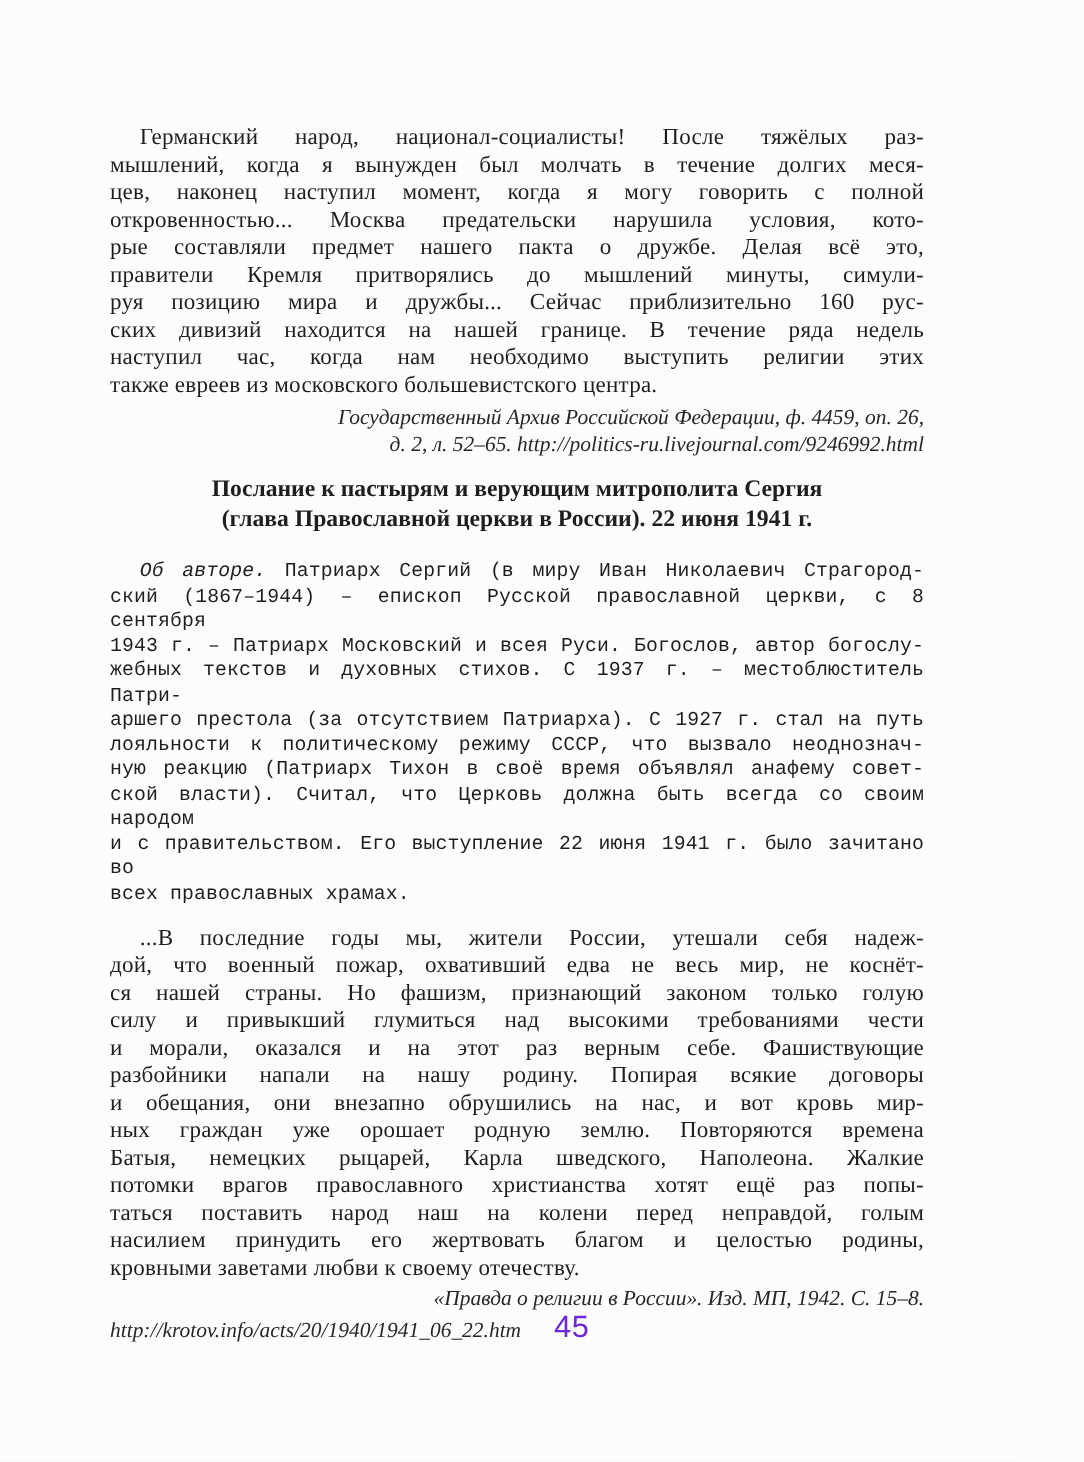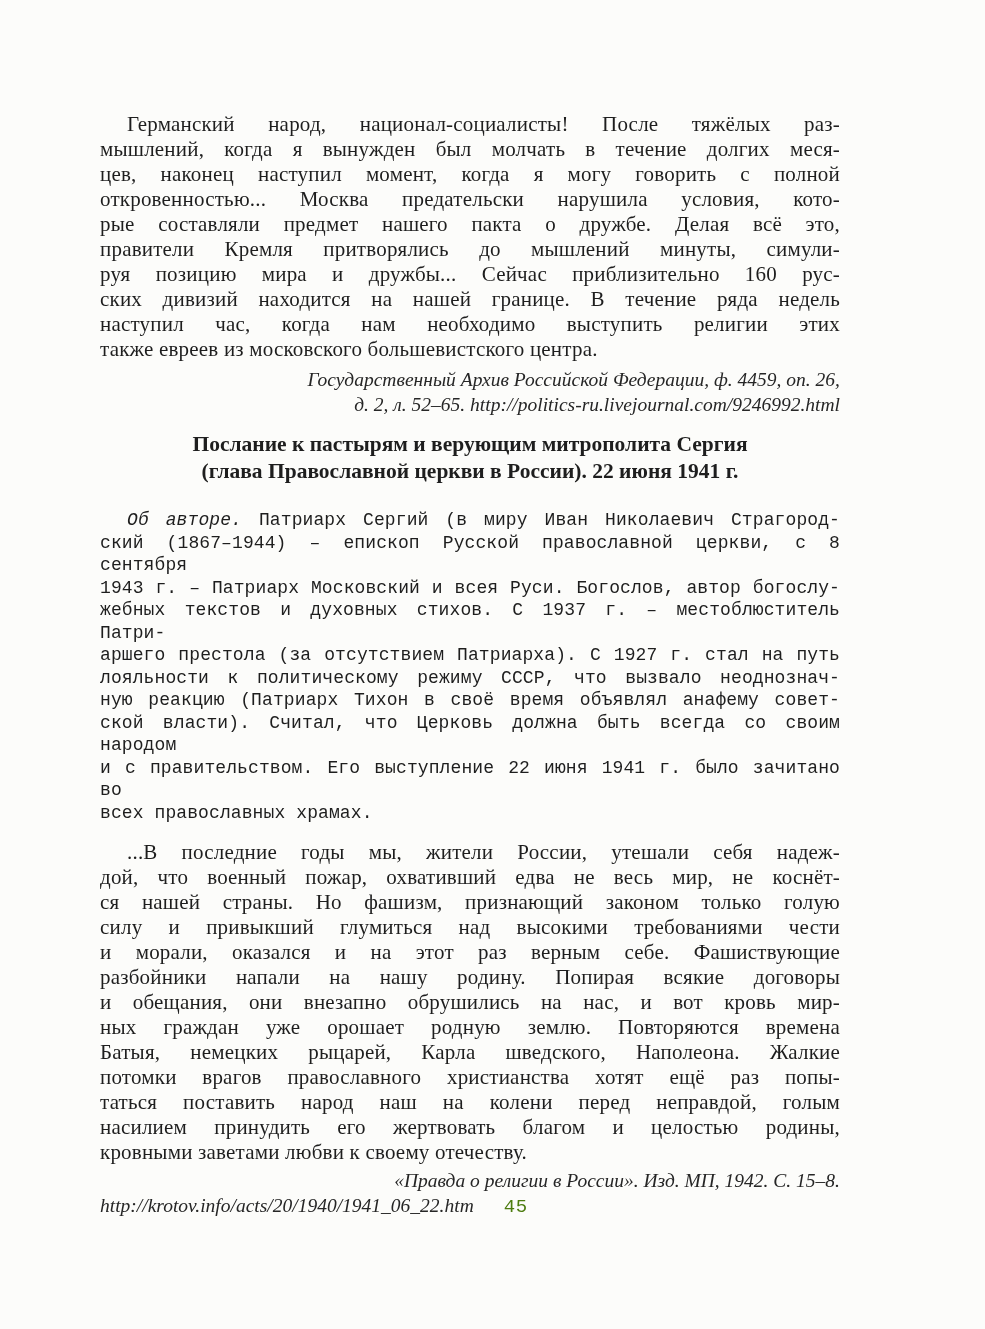--- a/index.html
+++ b/index.html
@@ -80,24 +80,24 @@
   .about-rest { display: block; }
   .para-message { margin-bottom: 3px; }
   .citation-pravda .last-row {
     display: flex;
     justify-content: flex-start;
     align-items: baseline;
     gap: 30px;
     margin-right: -52px; 
   }
   .page-number {
-    font-family: Liberation Mono, monospace;
+    font-family: Liberation Sans, sans-serif;
     font-style: normal;
-    font-size: 19px;
-    color: #4d7c0f;
+    font-size: 28px;
+    color: #6d28d9;
     letter-spacing: 0.5px;
   }
 </style>
 </head>
 <body>
 
 <div class="page">
   <div class="text-column">
 
 

